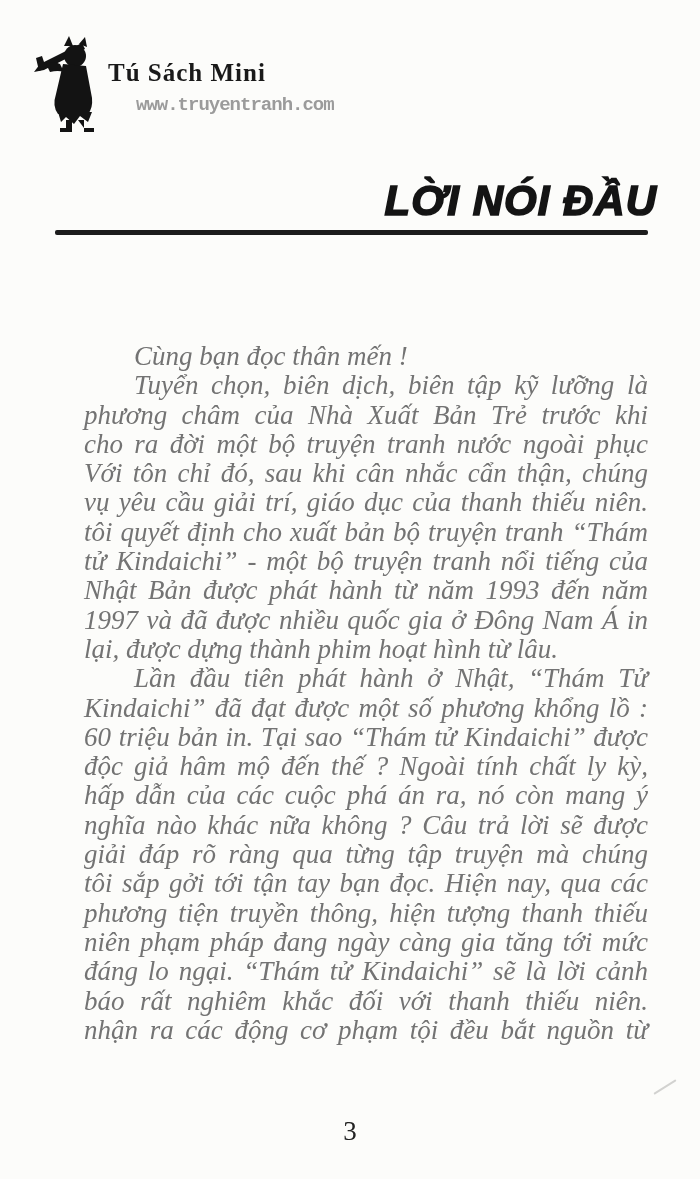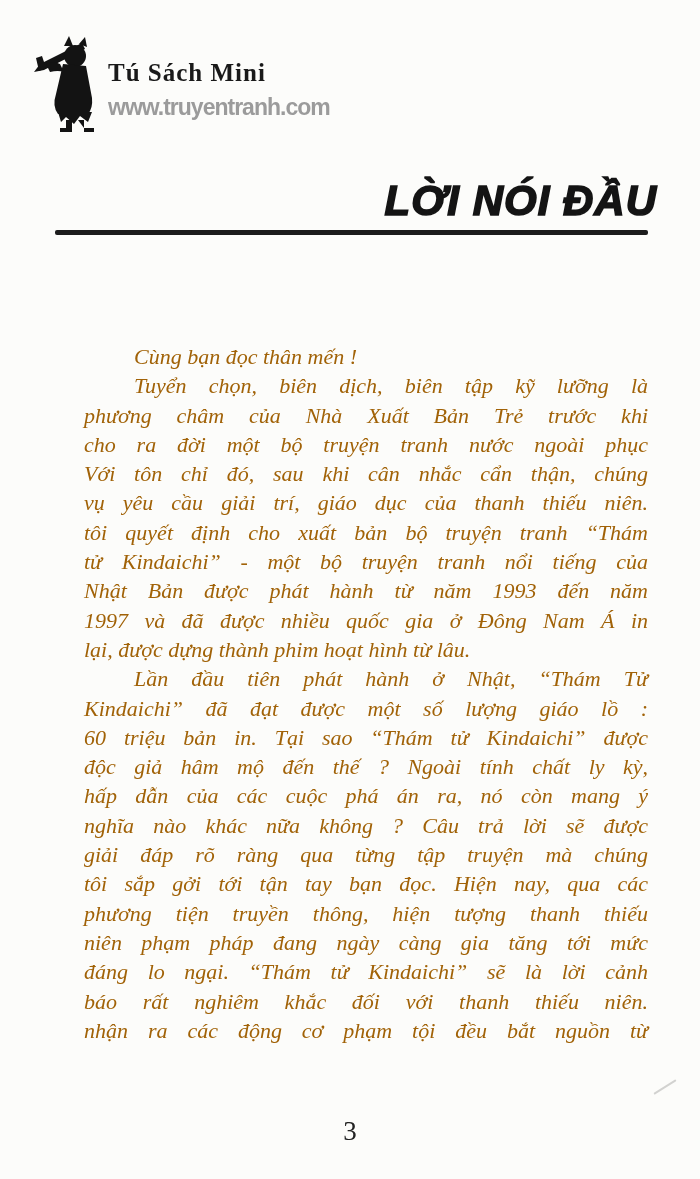--- a/index.html
+++ b/index.html
@@ -38,26 +38,27 @@
     font-family: "Liberation Serif", "DejaVu Serif", serif;
     font-weight: 700;
     font-size: 25px;
     line-height: 34px;
     color: #191919;
     letter-spacing: 1px;
     white-space: nowrap;
   }
   .logo-url {
     margin-top: 4px;
-    font-family: Liberation Sans, sans-serif;
+    font-family: Liberation Mono, monospace;
     font-weight: 700;
-    font-size: 23px;
+    font-size: 19px;
     letter-spacing: -1px;
     color: #9b9b9b;
     white-space: nowrap;
+    margin-left: 28px;
   }
   
   .heading {
     position: absolute;
     left: 0;
     right: 43px;
     top: 176px;
     text-align: right;
   }
   .heading-title {
@@ -81,22 +82,22 @@
     background: #1c1c1c;
     border-radius: 2px;
   }
   
   .body-text {
     position: absolute;
     left: 84px;
     top: 342px;
     width: 564px;
     font-style: italic;
-    font-size: 22px;
-    color: #a16207;
+    font-size: 27px;
+    color: #737373;
   }
   .para { margin: 0; }
   .line {
     line-height: 29.3px;
     white-space: normal;
     text-align: left;
   }
   .line.stretch {
     text-align: justify;
     text-align-last: justify;
@@ -175,21 +176,21 @@
         <div class="line stretch">Với tôn chỉ đó, sau khi cân nhắc cẩn thận, chúng</div>
         <div class="line stretch">vụ yêu cầu giải trí, giáo dục của thanh thiếu niên.</div>
         <div class="line stretch">tôi quyết định cho xuất bản bộ truyện tranh “Thám</div>
         <div class="line stretch">tử Kindaichi” - một bộ truyện tranh nổi tiếng của</div>
         <div class="line stretch">Nhật Bản được phát hành từ năm 1993 đến năm</div>
         <div class="line stretch">1997 và đã được nhiều quốc gia ở Đông Nam Á in</div>
         <div class="line">lại, được dựng thành phim hoạt hình từ lâu.</div>
       </div>
       <div class="para">
         <div class="line indent stretch">Lần đầu tiên phát hành ở Nhật, “Thám Tử</div>
-        <div class="line stretch">Kindaichi” đã đạt được một số lượng giáo lồ :</div>
+        <div class="line stretch">Kindaichi” đã đạt được một số phương khổng lồ :</div>
         <div class="line stretch">60 triệu bản in. Tại sao “Thám tử Kindaichi” được</div>
         <div class="line stretch">độc giả hâm mộ đến thế ? Ngoài tính chất ly kỳ,</div>
         <div class="line stretch">hấp dẫn của các cuộc phá án ra, nó còn mang ý</div>
         <div class="line stretch">nghĩa nào khác nữa không ? Câu trả lời sẽ được</div>
         <div class="line stretch">giải đáp rõ ràng qua từng tập truyện mà chúng</div>
         <div class="line stretch">tôi sắp gởi tới tận tay bạn đọc. Hiện nay, qua các</div>
         <div class="line stretch">phương tiện truyền thông, hiện tượng thanh thiếu</div>
         <div class="line stretch">niên phạm pháp đang ngày càng gia tăng tới mức</div>
         <div class="line stretch">đáng lo ngại. “Thám tử Kindaichi” sẽ là lời cảnh</div>
         <div class="line stretch">báo rất nghiêm khắc đối với thanh thiếu niên.</div>

